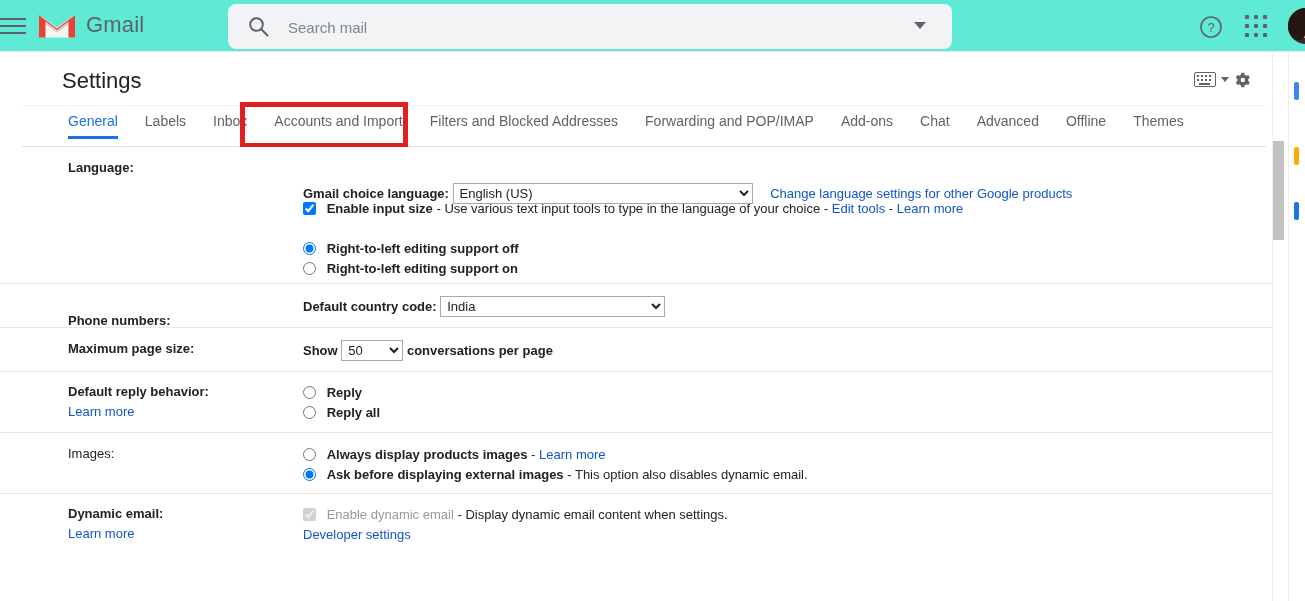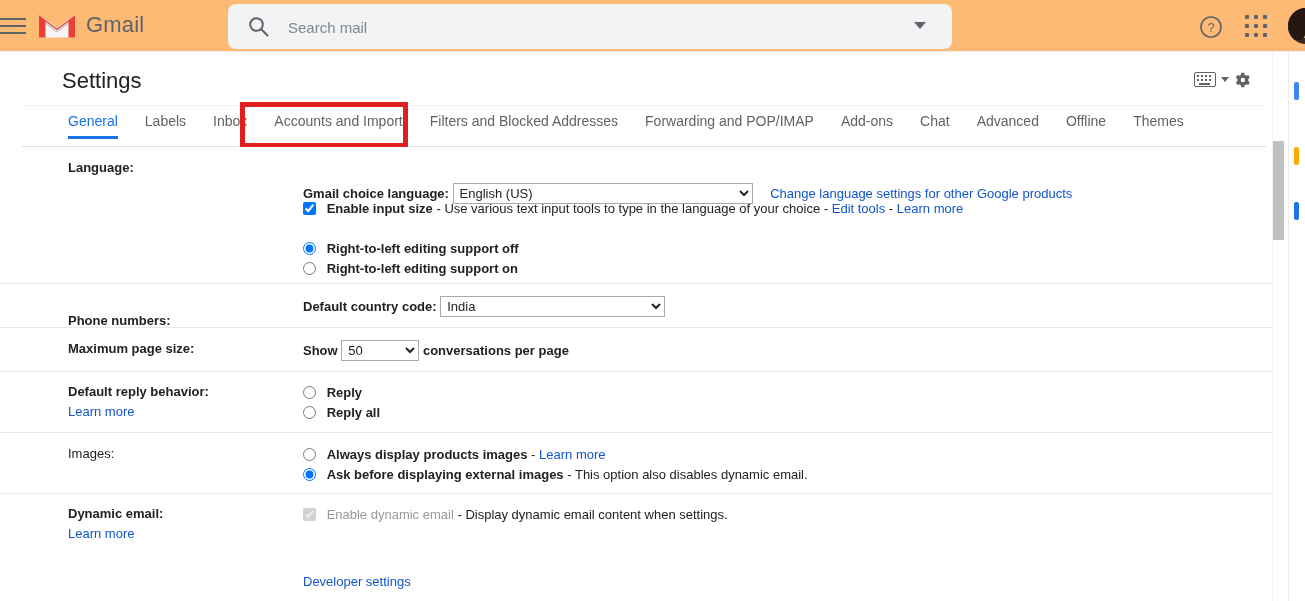--- a/index.html
+++ b/index.html
@@ -13,21 +13,21 @@
     background: #ffffff;
     font-family: "Liberation Sans", sans-serif;
     -webkit-font-smoothing: antialiased;
   }
 
   
   .topbar {
     position: absolute;
     left: 0; top: 0;
     width: 1305px; height: 52px;
-    background: #fdba74;
+    background: #5eead4;
     border-bottom: 1px solid #e8eaed;
     box-sizing: border-box;
   }
   .hamburger {
     position: absolute;
     left: 0px; top: 14px;
     width: 30px; height: 24px;
     cursor: pointer;
   }
   .hamburger span {
@@ -257,21 +257,21 @@
     font-size: 13px;
     color: #222;
     border: 1px solid #a9a9a9;
     background: #fff;
     padding: 1px 2px;
     box-sizing: border-box;
     height: 21px;
   }
   .sel-lang { width: 300px; margin-top: 24px; }
   .sel-country { width: 225px; }
-  .sel-pagesize { width: 78px; }
+  .sel-pagesize { width: 62px; }
   .sel-undo { width: 42px; }
 
   .strong { font-weight: bold; }
 
   input[type="checkbox"].gm,
   input[type="radio"].gm {
     margin: 0 7px 0 0;
     vertical-align: -2px;
   }
   .optline {
@@ -493,21 +493,21 @@
   <div class="row" style="height:62px;">
     <div class="label-col bold" style="top:12px;">Dynamic email:</div>
     <div class="label-col" style="top:32px;">
       <a class="link">Learn more</a>
     </div>
     <div class="val-col optline" style="top:11px;">
       <input class="gm" type="checkbox" checked="" disabled="" style="">
       <span class="dim">Enable dynamic email</span>
       <span>- Display dynamic email content when settings.</span>
     </div>
-    <div class="val-col optline" style="top:31px;margin-top:47px;">
+    <div class="val-col optline" style="top:31px;">
       <a class="link">Developer settings</a>
     </div>
   </div>
 
 </div>
 
 <div class="vscroll-track"></div>
 <div class="vscroll-thumb"></div>
 
 <div class="right-panel">

